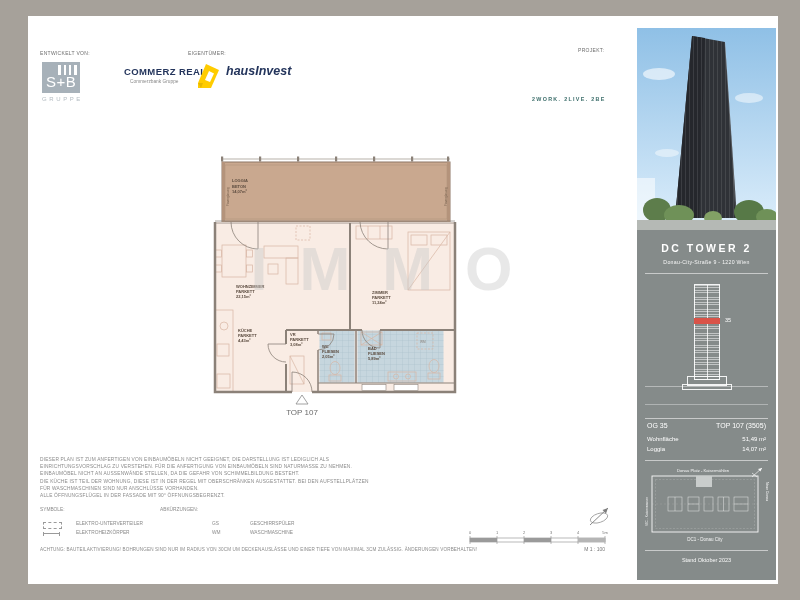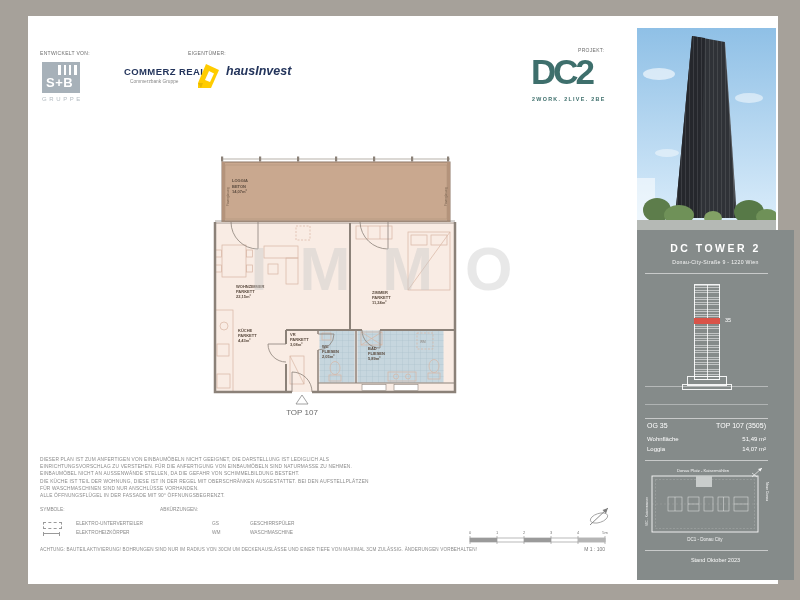--- a/index.html
+++ b/index.html
@@ -5,33 +5,33 @@
   html,body{margin:0;padding:0;background:#888;}
   .frame{position:relative;width:800px;height:600px;background:var(--frame,#a6a19a);
          font-family:"Liberation Sans",sans-serif;overflow:hidden;}
   .page{position:absolute;left:28px;top:16px;width:750px;height:568px;background:#ffffff;}
   .abs{position:absolute;}
   .lbl{position:absolute;color:#6e6e6e;font-size:5px;letter-spacing:.3px;}
   
   .sblogo{position:absolute;left:42px;top:62px;width:38px;height:31px;background:#a7b1b9;}
   .sblogo .bars{position:absolute;right:3px;top:3px;width:19px;height:10px;
       background:repeating-linear-gradient(to right,#fff 0 2.5px,transparent 2.5px 5.5px);}
-  .sblogo .sbtxt{position:absolute;left:4px;bottom:3px;color:#fff;font-weight:bold;font-size:13px;letter-spacing:.5px;}
+  .sblogo .sbtxt{position:absolute;left:4px;bottom:3px;color:#fff;font-weight:normal;font-size:15px;letter-spacing:.5px;}
   .gruppe{position:absolute;left:42px;top:96px;width:40px;color:#b3bbc1;font-size:6px;letter-spacing:2.6px;}
   .commerz{position:absolute;left:124px;top:66px;color:var(--navy);font-weight:bold;font-size:9.5px;letter-spacing:.4px;}
   .commerzsub{position:absolute;left:130px;top:79px;color:#8a8a8a;font-size:4.8px;}
   .hausinvest{position:absolute;left:226px;top:64px;color:var(--navy);font-weight:bold;font-style:italic;font-size:12.5px;}
   .dc2{position:absolute;left:531px;top:54px;width:80px;color:var(--teal);font-weight:bold;font-size:35px;letter-spacing:-3px;line-height:36px;}
   .dc2tag{position:absolute;left:532px;top:96px;color:var(--teal);font-size:5.4px;font-weight:bold;letter-spacing:1.3px;}
   
   .wm{position:absolute;left:225px;top:234px;width:325px;text-align:center;pointer-events:none;z-index:5;}
   .wm .l1{font-size:61px;font-weight:bold;letter-spacing:32px;color:rgba(200,200,200,.42);white-space:nowrap;margin-left:20px;}
   .wm .l2{font-size:33px;letter-spacing:14px;color:rgba(200,200,200,.38);margin-top:16px;white-space:nowrap;margin-left:8px;}
   
-  .panel{position:absolute;left:637px;top:230px;width:139px;height:350px;background:var(--panel);color:#fff;padding-left:18px;}
+  .panel{position:absolute;left:637px;top:230px;width:139px;height:350px;background:var(--panel);color:#fff;}
   .panel .title{position:absolute;left:0;top:12px;width:100%;text-align:center;font-size:10.5px;font-weight:bold;letter-spacing:2.5px;}
   .panel .addr{position:absolute;left:0;top:29px;width:100%;text-align:center;font-size:5.2px;letter-spacing:.3px;color:rgba(255,255,255,.92);}
   .pline{position:absolute;left:8px;width:123px;height:0;border-top:1px solid rgba(255,255,255,.55);}
   .elev{position:absolute;left:0;top:52px;width:139px;height:112px;}
   .elev .tower{position:absolute;left:57px;top:2px;width:24px;height:94px;border:1px solid rgba(255,255,255,.9);
       background:repeating-linear-gradient(to bottom,rgba(255,255,255,.5) 0 .7px,transparent .7px 2.4px);}
   .elev .tower:before{content:"";position:absolute;left:50%;top:0;bottom:0;border-left:1px solid rgba(255,255,255,.8);}
   .elev .band{position:absolute;left:57px;top:36px;width:26px;height:6px;background:var(--red);}
   .elev .fl{position:absolute;left:88px;top:35px;font-size:5.5px;color:#fff;}
   .elev .base{position:absolute;left:50px;top:94px;width:38px;height:8px;border:1px solid rgba(255,255,255,.9);}
@@ -76,21 +76,20 @@
   <div class="commerz">COMMERZ REAL</div>
   <div class="commerzsub">Commerzbank Gruppe</div>
   <svg class="abs" style="left:194px;top:60px;" width="28" height="30" viewBox="0 0 28 30">
     <path d="M4 23 L12 4 L25 10 L17 28 L4 28 Z" fill="#ffcc00"></path>
     <path d="M11 20 L15 11 L20 13.5 L16 22 Z" fill="#ffffff"></path>
     <path d="M4 23 L9 23 L7 28 Z" fill="#e6b800"></path>
   </svg>
   <div class="hausinvest">hausInvest</div>
 
   <div class="lbl" style="left:578px;top:47px;">PROJEKT:</div>
-  <div class="dc2">DC2</div>
   <div class="dc2tag">2WORK. 2LIVE. 2BE</div>
 
   <div class="wm">
     <div class="l1">IMMO</div>
   </div>
 
   <svg class="abs" style="left:210px;top:148px;z-index:1;" width="250" height="275" viewBox="0 0 250 275">
     <defs>
       <pattern id="tiles" width="6" height="6" patternUnits="userSpaceOnUse">
         <path d="M6 0H0V6" fill="none" class="s-tile" stroke="#a3bcc8" stroke-width="0.5"></path>

